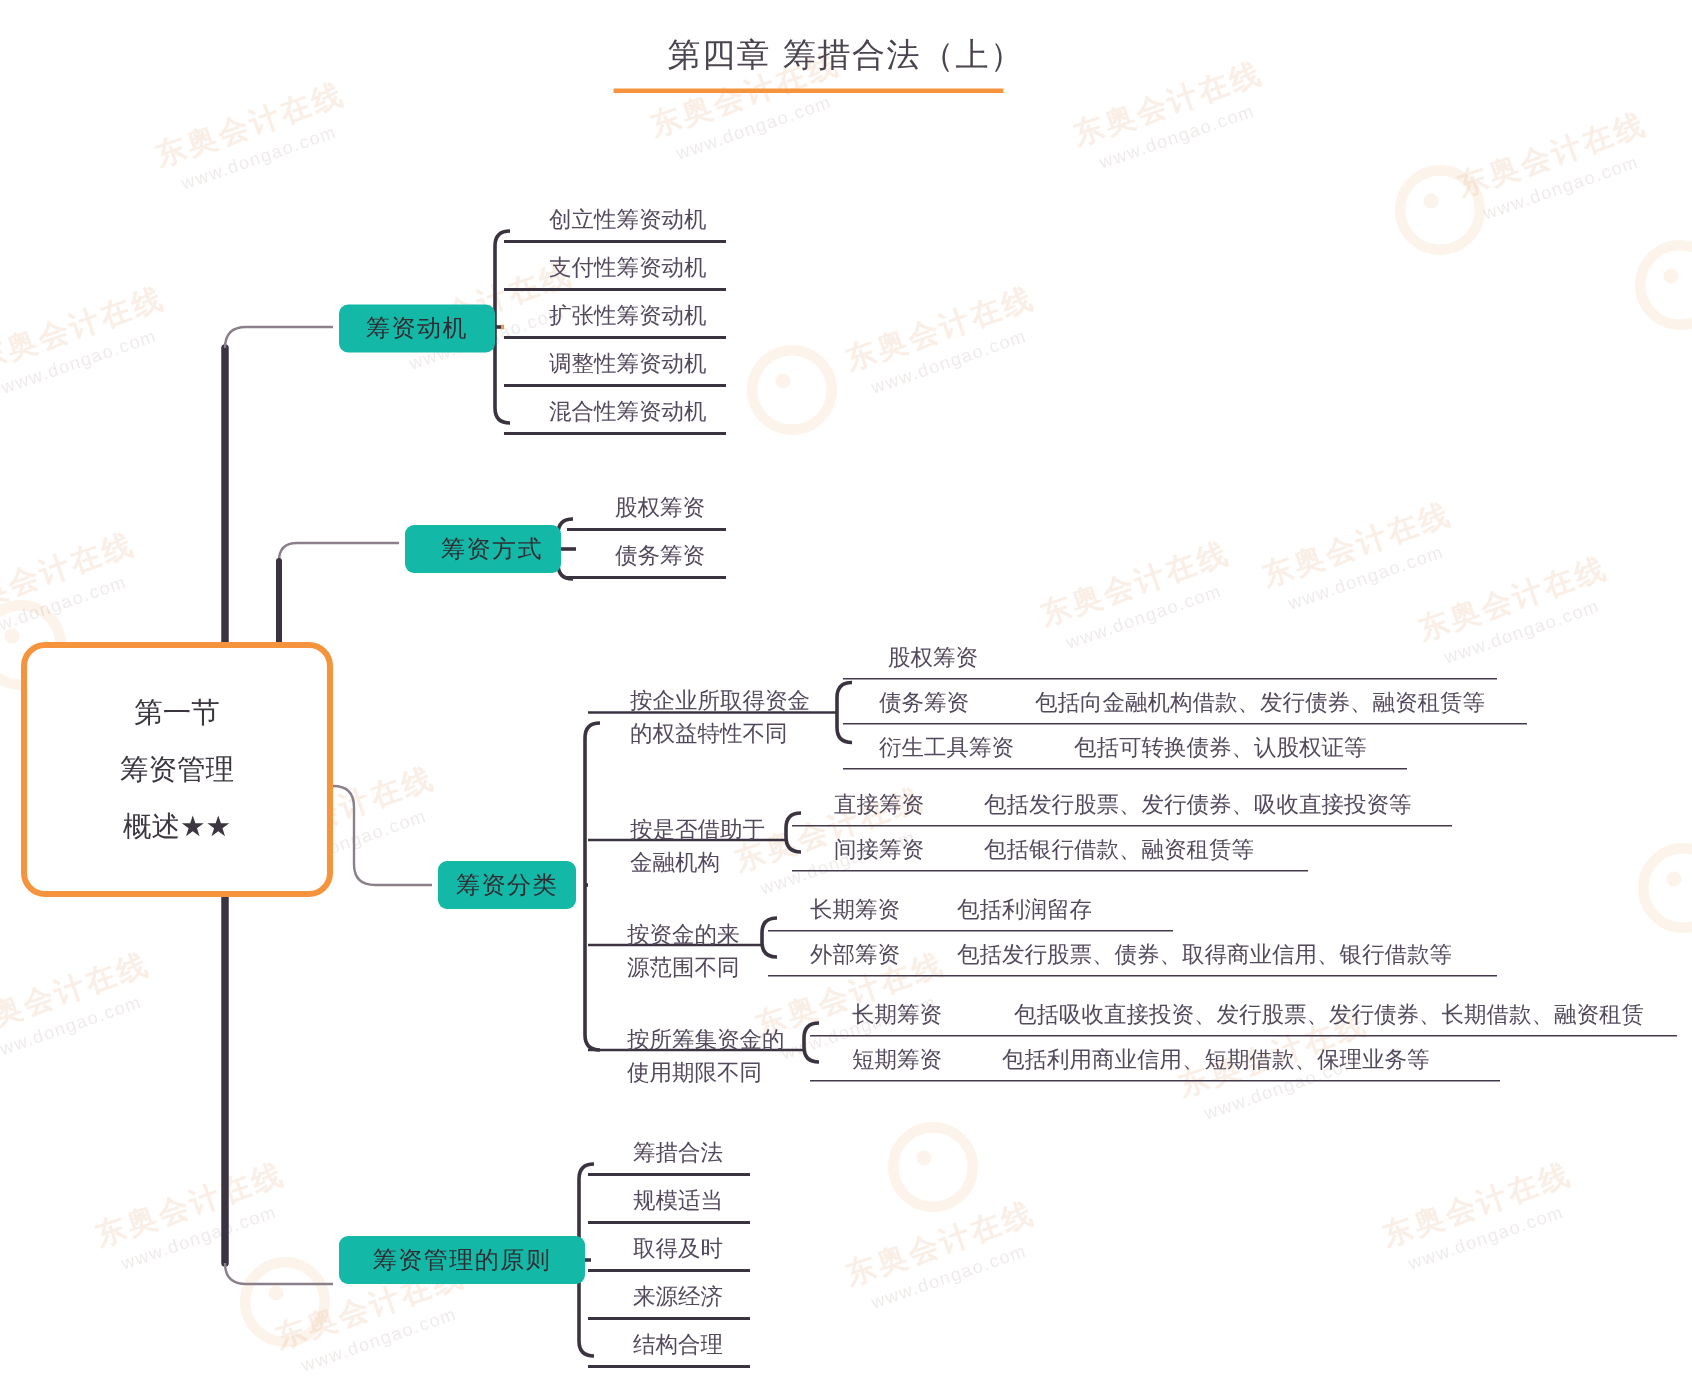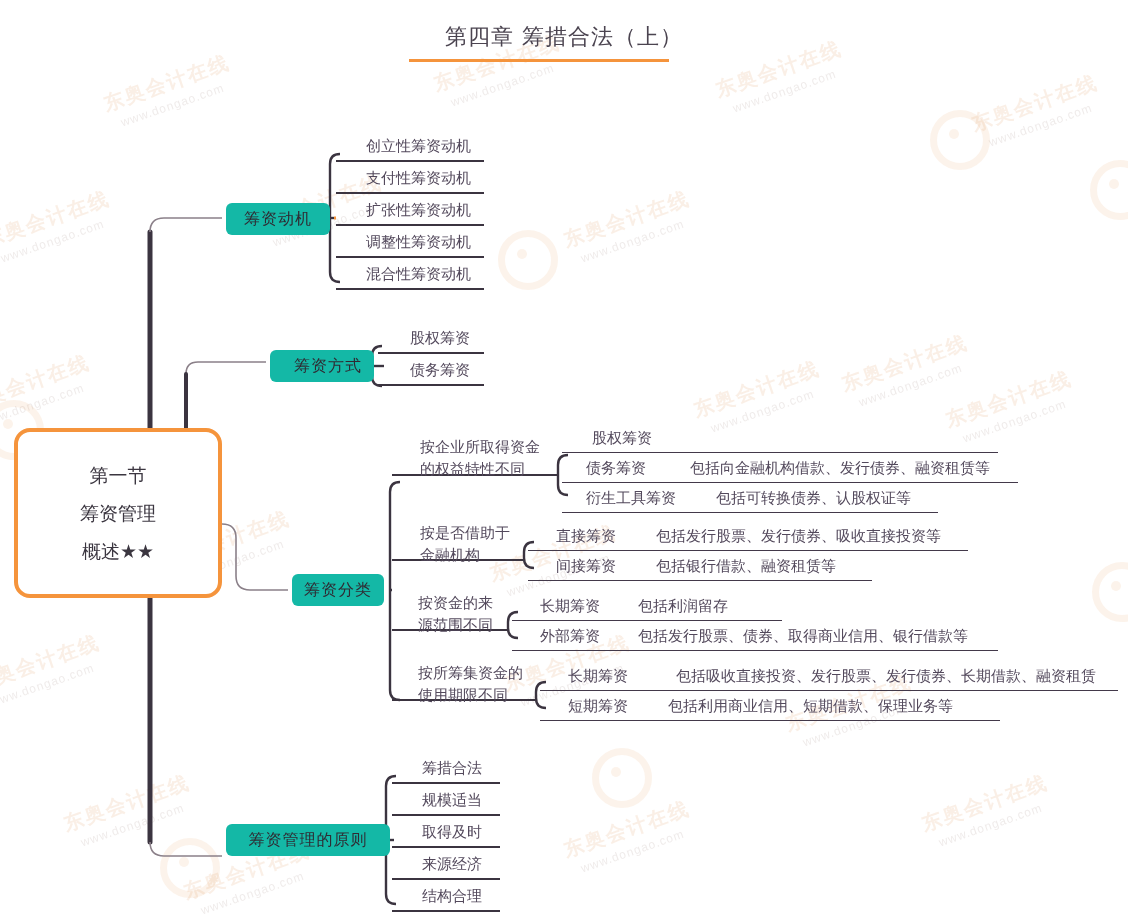--- a/index.html
+++ b/index.html
@@ -52,20 +52,21 @@
   }
 
   .leaf{
     font-size:15px;color:#53495c;white-space:nowrap;
     font-family:"DejaVu Sans","Liberation Sans",sans-serif;
     line-height:20px;
   }
   .cat{
     font-size:15px;color:#53495c;white-space:pre-line;line-height:22px;
     font-family:"DejaVu Sans","Liberation Sans",sans-serif;
+    margin-top:20px;
   }
   .detail{
     font-size:15px;color:#53495c;white-space:nowrap;
     font-family:"DejaVu Sans","Liberation Sans",sans-serif;
     line-height:20px;
   }
 
   
   .ul{position:absolute;height:1.6px;background:#3b3440;z-index:3;}
   .ul.thin{height:1.3px;background:#43394a;}

